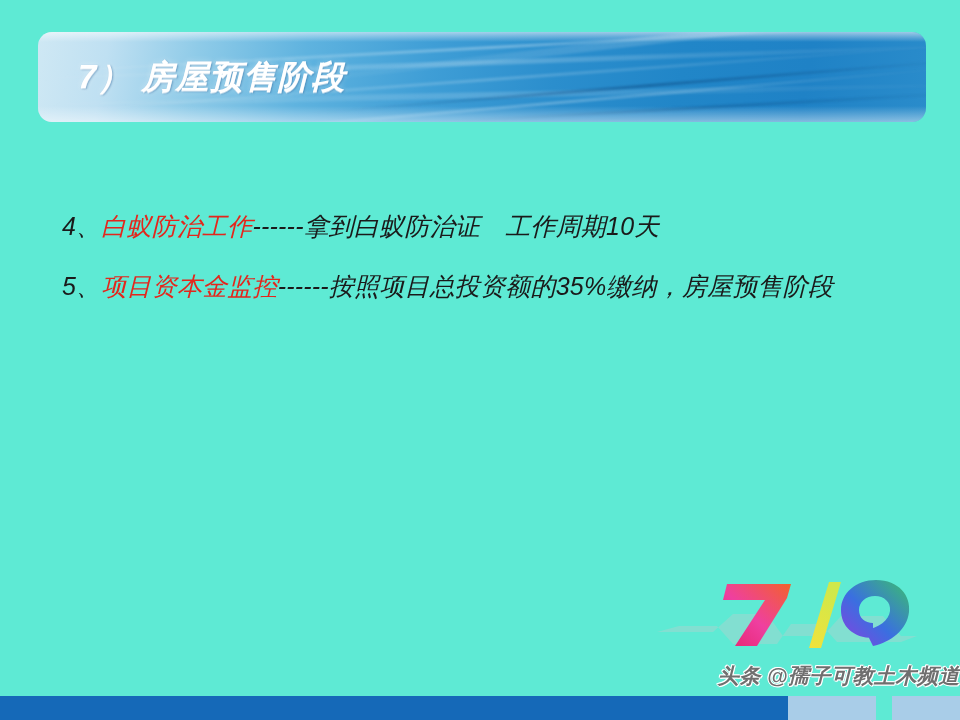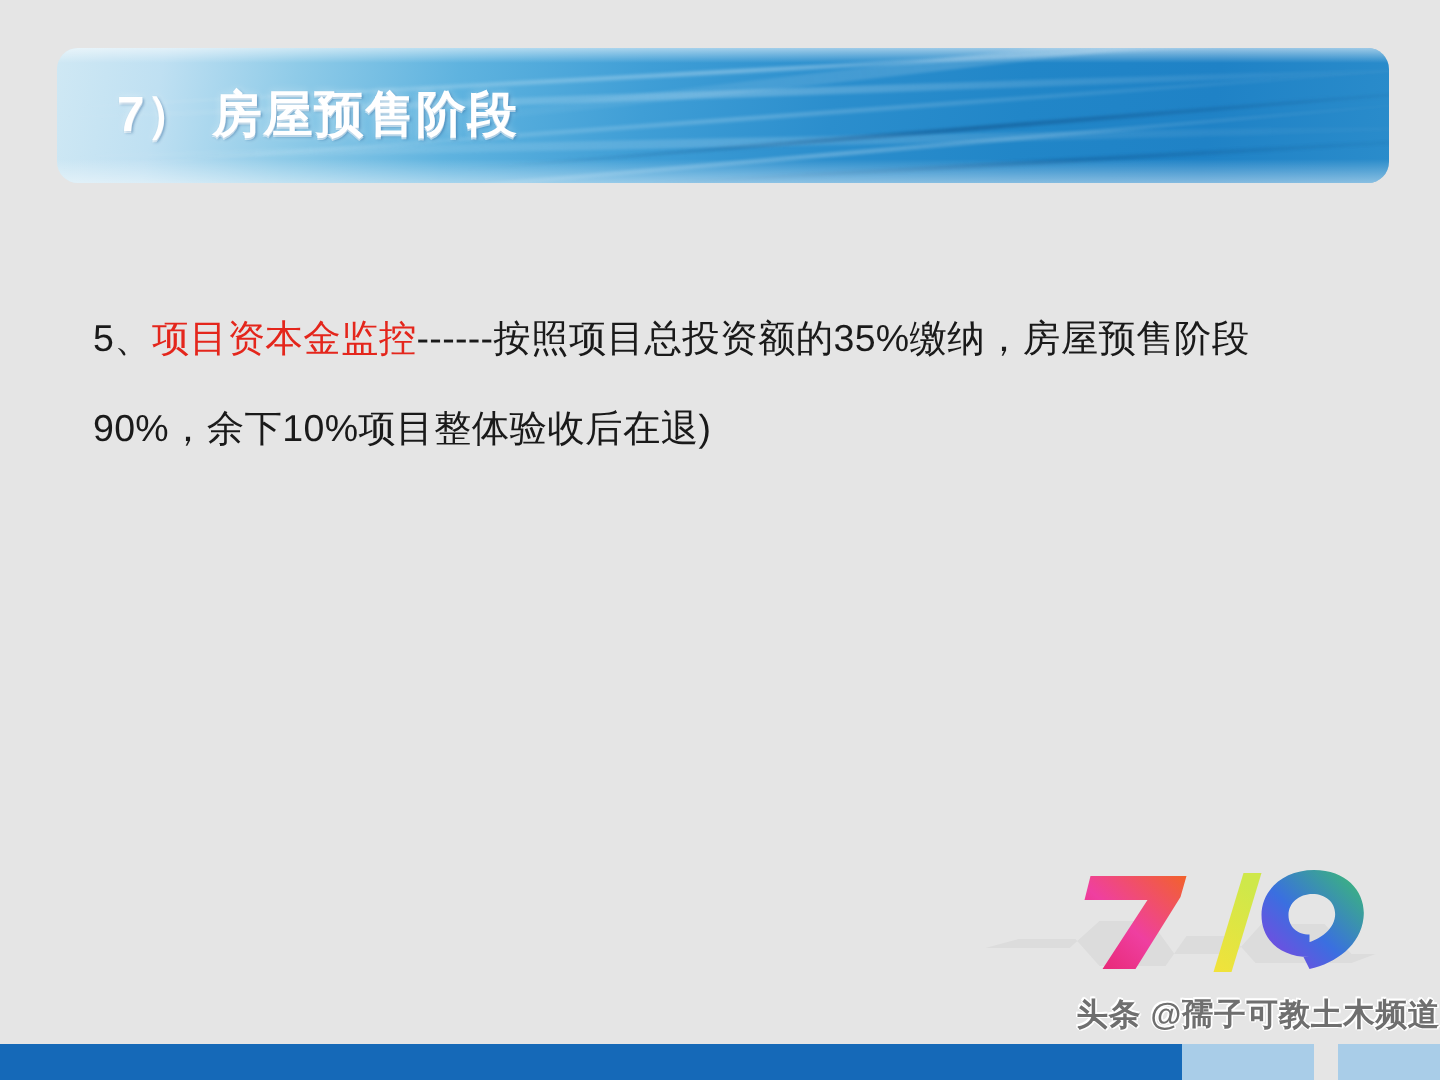--- a/index.html
+++ b/index.html
@@ -11,21 +11,22 @@
     height: 720px;
     background: #ffffff;
     font-family: "Liberation Sans", "DejaVu Sans", sans-serif;
     overflow: hidden;
     position: relative;
   }
 
   .slide {
     position: absolute;
     inset: 0;
-    background: #e5e5e5;
+    background: #5eead4;
+    font-style: italic;
   }
 
   
   .header-banner {
     position: absolute;
     left: 38px;
     top: 32px;
     width: 888px;
     height: 90px;
     border-radius: 14px;
@@ -207,24 +208,24 @@
       <div class="streak s6"></div>
       <div class="streak-dark d1"></div>
       <div class="streak-dark d2"></div>
       <div class="banner-bottom-glow"></div>
     </div>
     <div class="banner-title">7） 房屋预售阶段</div>
   </div>
 
   <div class="body-text">
 
+    <div class="line"><span>4、</span><span class="red">白蚁防治工作</span><span>------拿到白蚁防治证　工作周期10天</span></div>
 
     <div class="line"><span>5、</span><span class="red">项目资本金监控</span><span>------按照项目总投资额的35%缴纳，房屋预售阶段</span></div>
 
-    <div class="line">90%，余下10%项目整体验收后在退)</div>
 
 
 
   </div>
 
   <div class="watermark">
     <div class="logo-wrap">
       <svg class="logo-swoosh" viewBox="0 0 265 42">
         <path d="M2 26 L58 26 L78 8 L112 8 L128 30 L168 30 L186 10 L228 10 L246 30 L262 30
                  L246 36 L182 36 L166 18 L136 18 L122 38 L78 38 L62 20 L24 20 Z" fill="#c9c9c9" opacity="0.75"></path>

